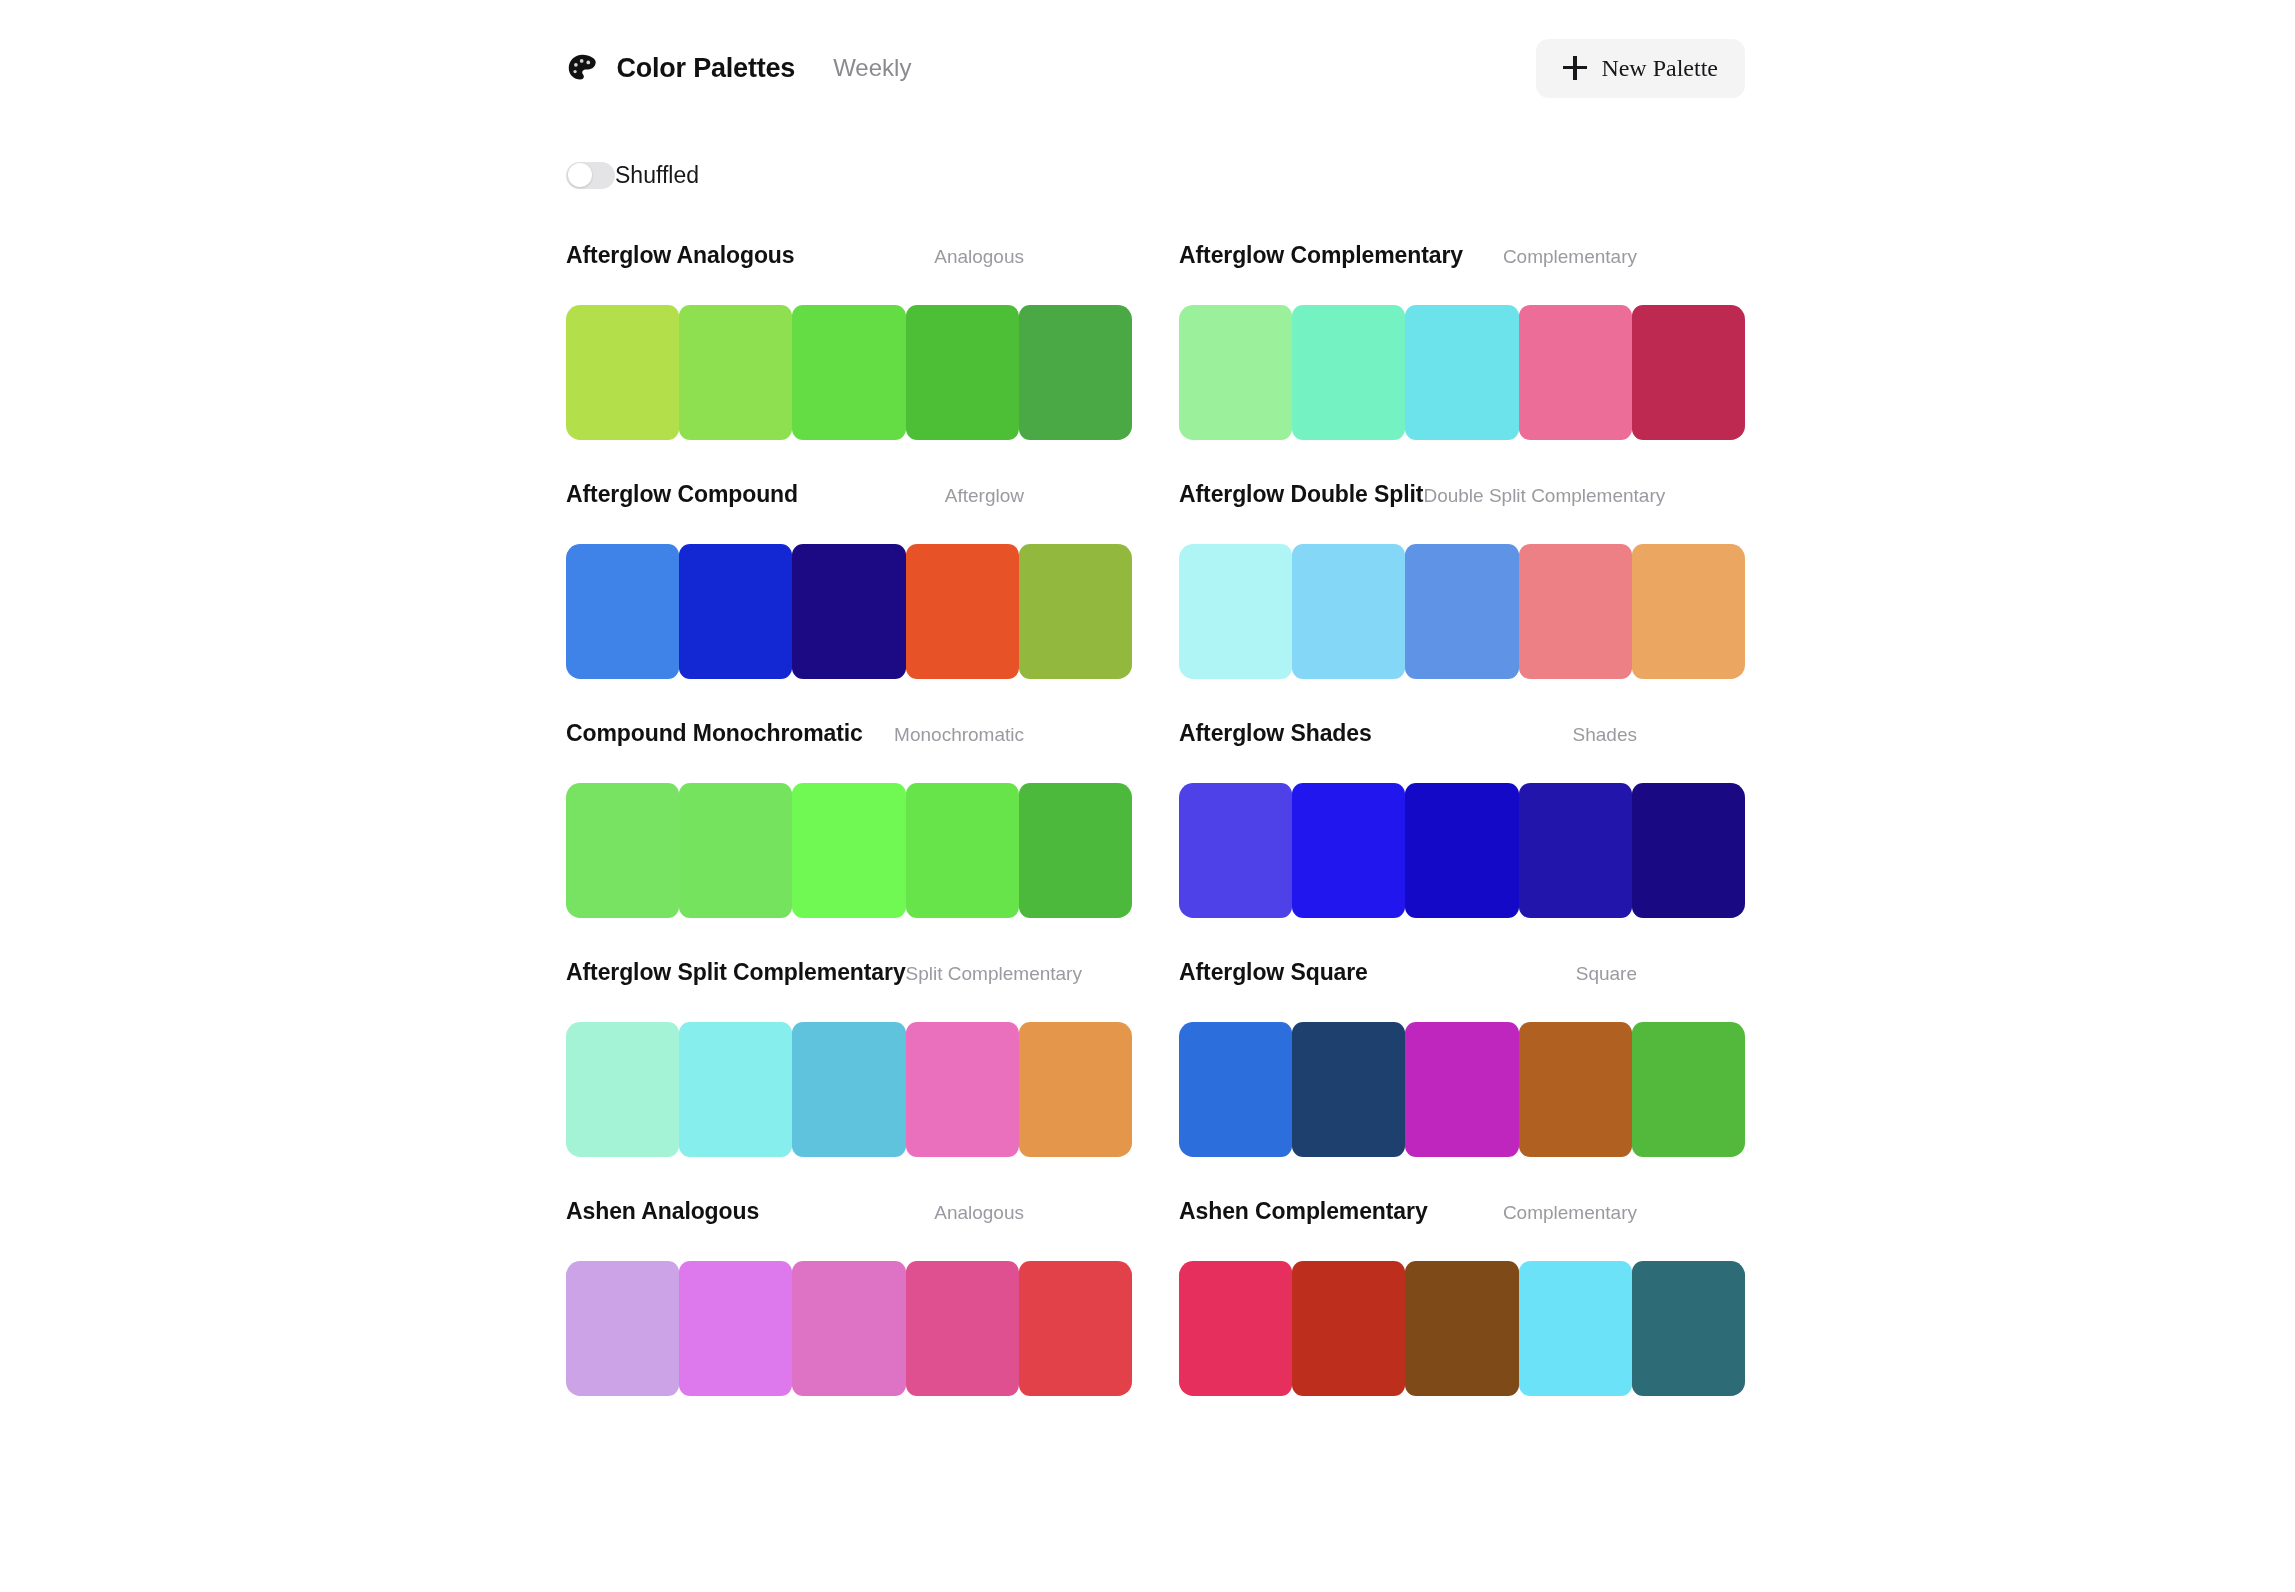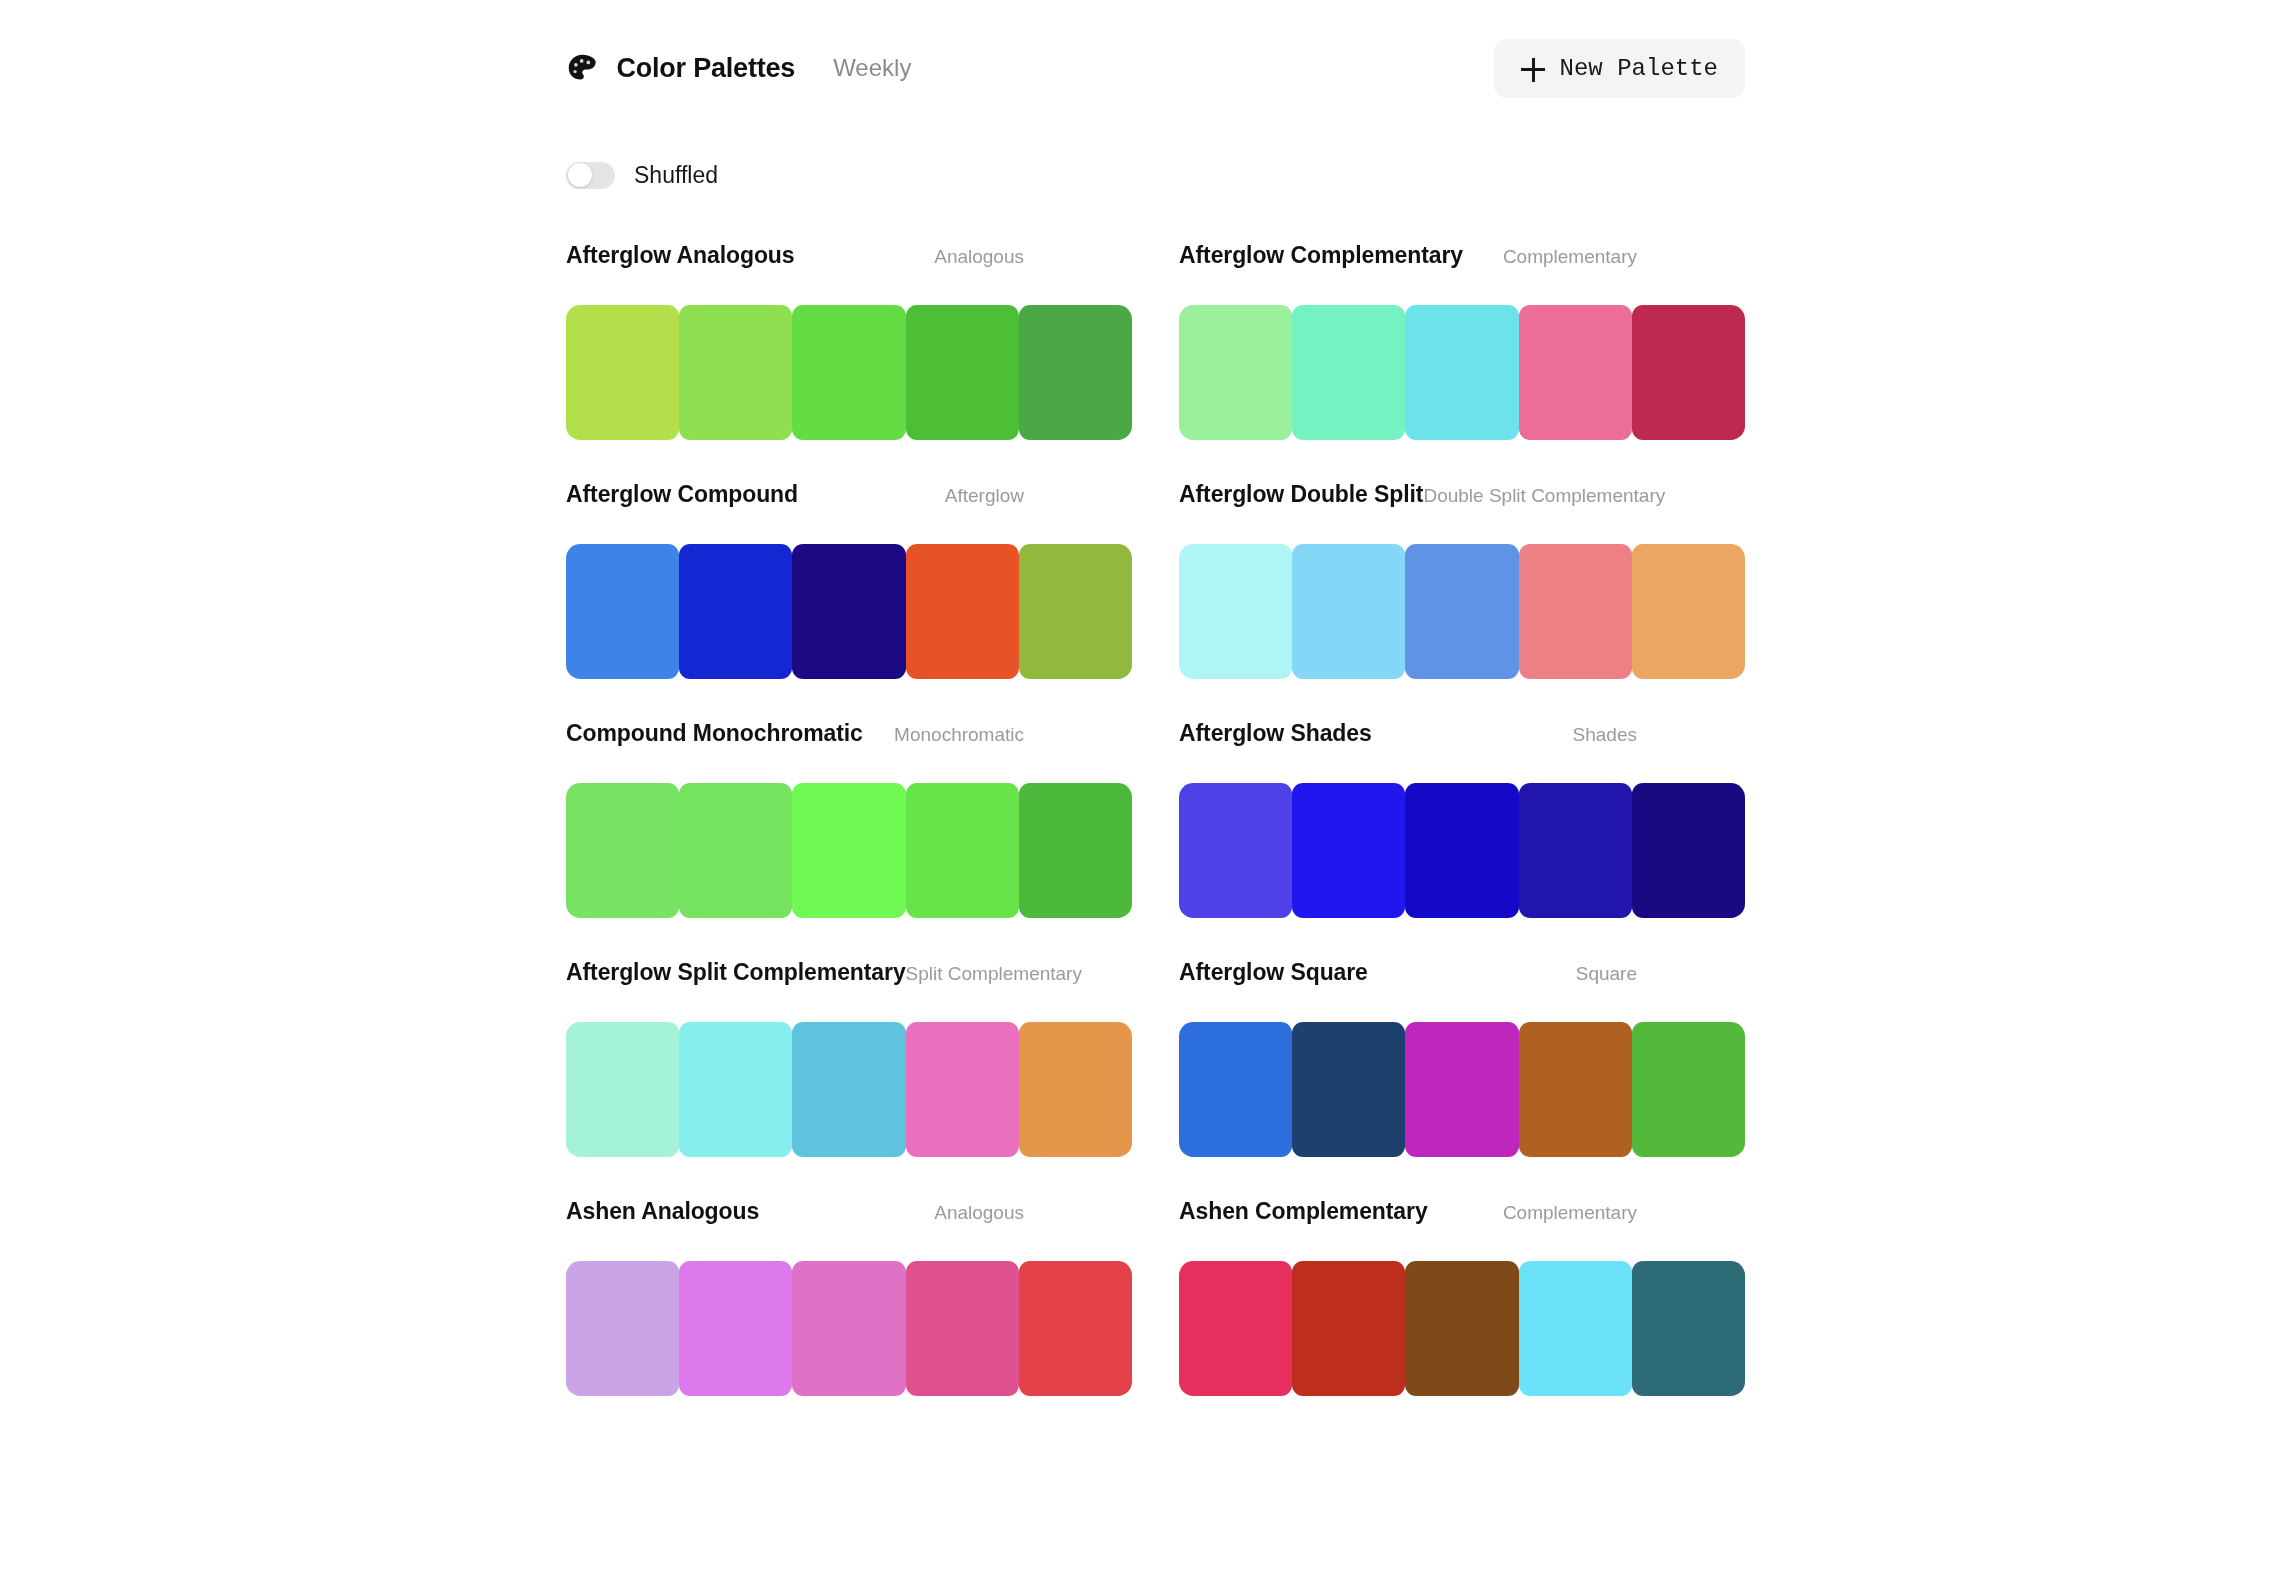--- a/index.html
+++ b/index.html
@@ -50,27 +50,27 @@
   }
   .brand-sub {
     font-size: 24px;
     color: #8b8b8f;
     margin-left: 20.6px;
     white-space: nowrap;
   }
   .spacer { flex: 1 1 auto; }
   .new-palette-btn {
     display: inline-flex;
-    align-items: flex-end;
+    align-items: center;
     gap: 14.2px;
     background: #f4f4f5;
     border: none;
     border-radius: 12.7px;
     padding: 16px 27px;
-    font-family: Liberation Mono, monospace;
+    font-family: Liberation Serif, serif;
     font-size: 24px;
     color: #18181b;
     cursor: pointer;
     white-space: nowrap;
   }
   .plus-icon {
     width: 24px;
     height: 24px;
     position: relative;
     display: inline-block;
@@ -81,21 +81,20 @@
     position: absolute;
     background: #18181b;
   }
   .plus-icon::before { left: 0; top: 10.3px; width: 24px; height: 3.2px; }
   .plus-icon::after  { top: 0; left: 10.3px; height: 24px; width: 3.2px; }
 
   
   .toggle-row {
     display: flex;
     align-items: center;
-    gap: 19px;
     margin-top: 40px;
     height: 36px;
   }
   .switch {
     width: 49px;
     height: 27px;
     border-radius: 13.5px;
     background: #e4e4e7;
     position: relative;
     flex: none;

